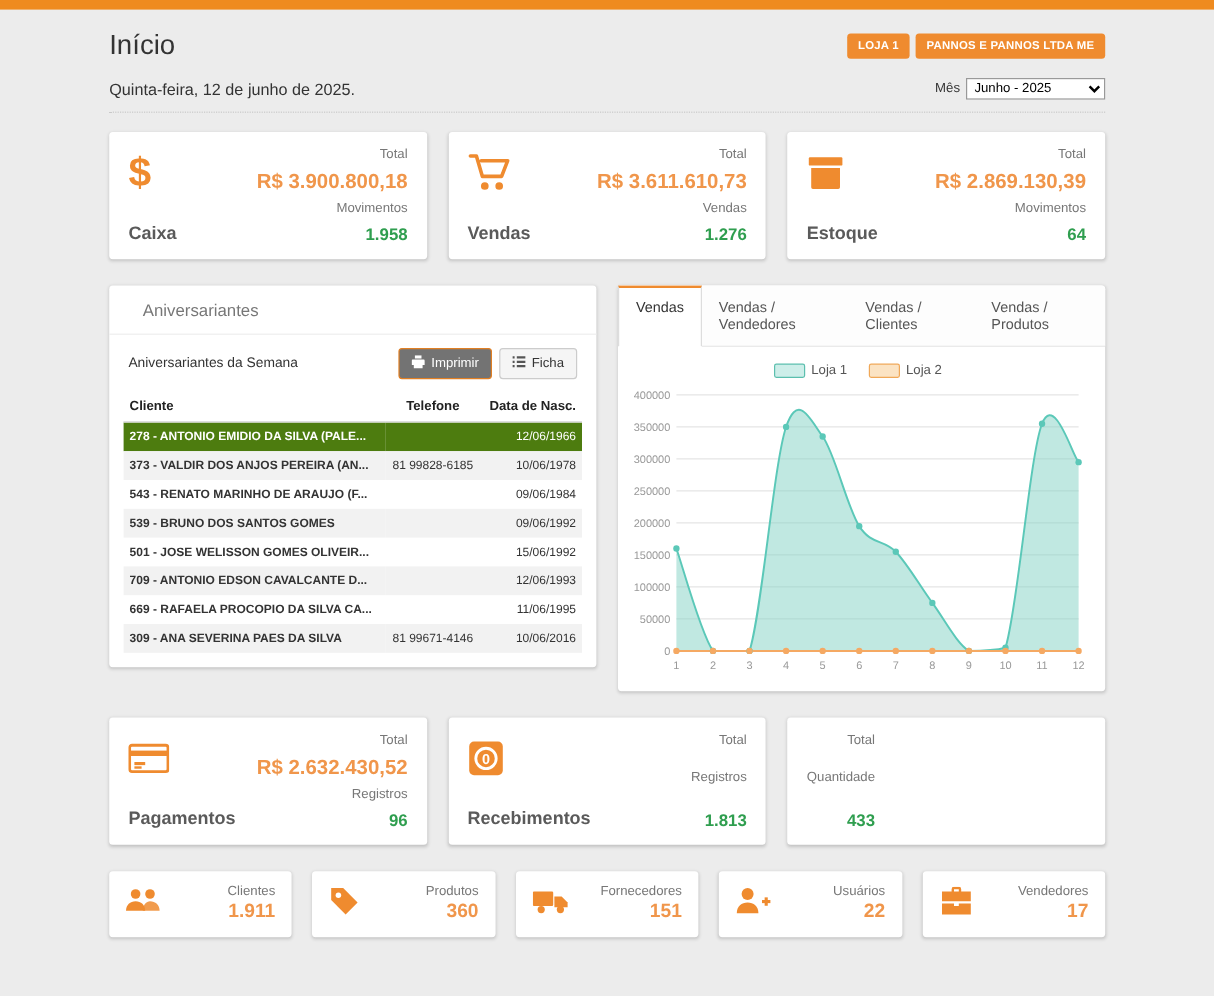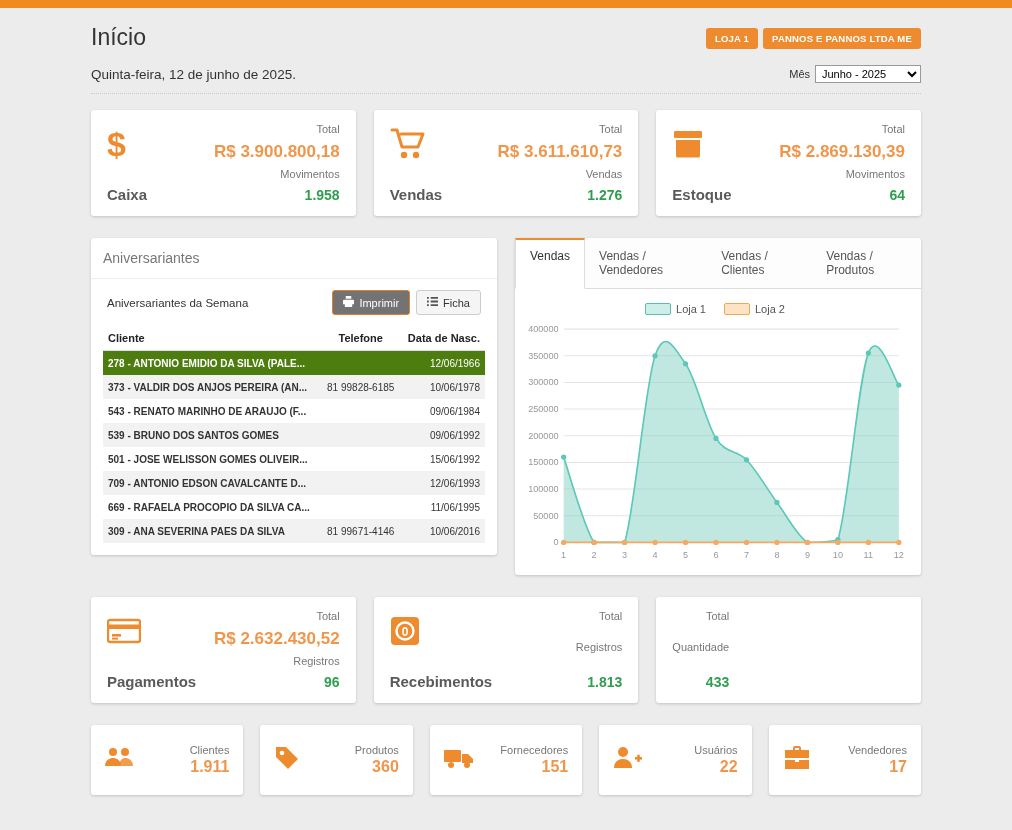--- a/index.html
+++ b/index.html
@@ -21,21 +21,21 @@
     font-family: inherit; font-size: 9.5px; font-weight: bold; letter-spacing: .2px;
     padding: 5px 9px; cursor: pointer;
   }
   .date-row {
     display: flex; justify-content: space-between; align-items: center;
     margin-top: 14px; padding-bottom: 10px; border-bottom: 1px dotted #c9c9c9;
     font-size: 13.5px; color: #333;
   }
   .month-wrap { display: flex; align-items: center; gap: 5px; font-size: 11px; color: #333; }
   .month-wrap select {
-    font-family: inherit; font-size: 11px; padding: 1px 2px; width: 106px;
+    font-family: inherit; font-size: 11px; padding: 1px 2px; width: 116px;
     border: 1px solid #999; background: #fff;
   }
 
   
   .card {
     background: #fff; border-radius: 3px;
     box-shadow: 0 1px 3px rgba(0,0,0,.18);
   }
   .grid3 { display: grid; grid-template-columns: repeat(3,1fr); gap: 18px; margin-top: 16px; }
   .grid2 { display: grid; grid-template-columns: 1fr 1fr; gap: 18px; margin-top: 22px; align-items: start; }
@@ -44,21 +44,21 @@
   .stat-card { display: flex; justify-content: space-between; padding: 13px 16px; height: 106px; }
   .stat-left { display: flex; flex-direction: column; justify-content: space-between; }
   .stat-icon { color: #ef8b2f; height: 42px; display: flex; align-items: center; }
   .stat-name { font-size: 15px; font-weight: bold; color: #5a5a5a; }
   .stat-right { text-align: right; display: flex; flex-direction: column; justify-content: space-between; }
   .lbl { font-size: 11px; color: #777; }
   .val-orange { font-size: 17px; font-weight: bold; color: #f0964b; margin-top: 1px; }
   .val-green  { font-size: 14px; font-weight: bold; color: #2f9e4f; margin-top: 1px; }
 
   
-  .panel-title { padding: 12px 12px; font-size: 14px; color: #777; border-bottom: 1px solid #eee; }
+  .panel-title { padding: 12px 28px; font-size: 14px; color: #777; border-bottom: 1px solid #eee; }
   .panel-sub { display: flex; justify-content: space-between; align-items: center; padding: 11px 16px; }
   .panel-sub-text { font-size: 11.5px; color: #333; }
   .btn-group { display: flex; gap: 6px; }
   .btn-orange, .btn-light {
     display: inline-flex; align-items: center; gap: 5px;
     font-family: inherit; font-size: 11px; border-radius: 3px; padding: 5px 10px; cursor: pointer;
   }
   .btn-orange { background: #737373; color: #fff; border: 1px solid #e07f24; }
   .btn-light  { background: #f5f5f5; color: #333; border: 1px solid #ccc; }
 
@@ -87,21 +87,21 @@
     margin-bottom: -1px; padding-top: 9px; border-bottom: 1px solid #fff;
   }
   .chart-wrap { padding: 10px 12px 6px 6px; }
   .legend { display: flex; justify-content: center; gap: 18px; margin: 4px 0 6px 0; font-size: 11px; color: #555; }
   .legend-item { display: inline-flex; align-items: center; gap: 5px; }
   .sw { width: 26px; height: 12px; border-radius: 2px; display: inline-block; }
   .sw1 { background: #cdeee9; border: 1px solid #5bbfae; }
   .sw2 { background: #fbe3c3; border: 1px solid #f0a858; }
 
   
-  .mini-card { display: flex; align-items: center; padding: 13px 14px; height: 70px; }
+  .mini-card { display: flex; align-items: center; padding: 13px 14px; height: 55px; }
   .mini-icon { color: #ef8b2f; flex: 0 0 36px; }
   .mini-right { flex: 1; text-align: right; }
   .mini-label { font-size: 11px; color: #777; }
   .mini-value { font-size: 16px; font-weight: bold; color: #f0964b; margin-top: 2px; }
 
   .dollar-glyph { font-size: 34px; font-weight: bold; line-height: 1; }
 </style>
 </head>
 <body>
 

